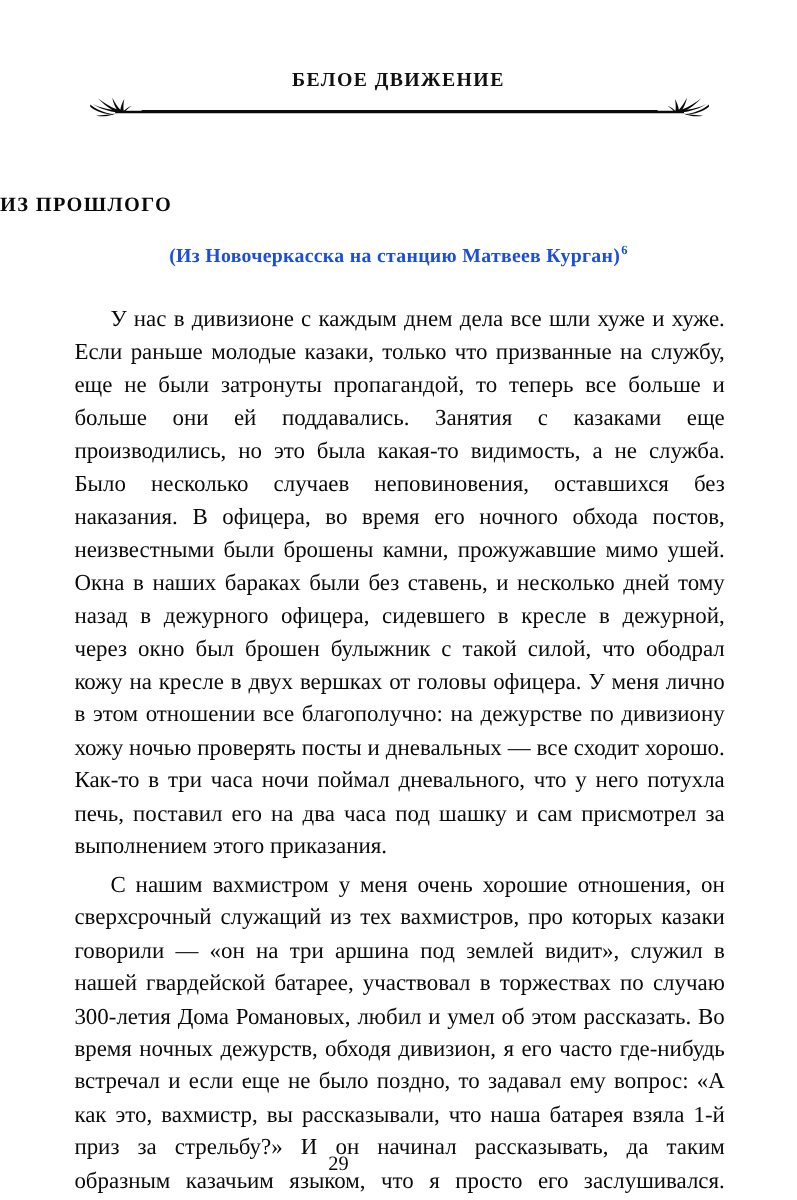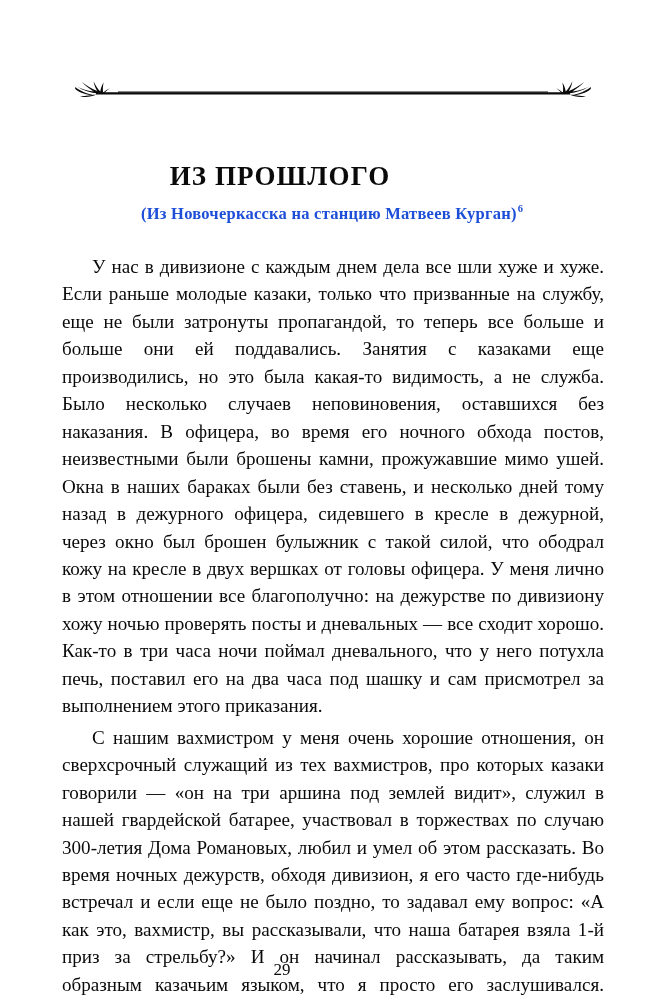--- a/index.html
+++ b/index.html
@@ -71,22 +71,22 @@
     margin-left: 2px;
     letter-spacing: 0;
   }
 
   
   .article-title {
     position: absolute;
     top: 161px;
     left: 0;
     width: 560px;
-    text-align: center;
-    font-size: 27px;
+    text-align: left;
+    font-size: 17px;
     font-weight: bold;
     letter-spacing: 1.1px;
     color: #0a0a0a;
   }
 
   
   .article-subtitle {
     position: absolute;
     top: 203px;
     left: 0;
@@ -133,20 +133,21 @@
     text-align: center;
     font-size: 17px;
     color: #0a0a0a;
   }
 </style>
 </head>
 <body>
 
 <div class="page">
 
+  <div class="running-head">БЕЛОЕ ДВИЖЕНИЕ</div>
 
   <div class="ornament-rule">
     <svg viewBox="0 0 550 26" xmlns="http://www.w3.org/2000/svg" aria-hidden="true">
       <g fill="#0a0a0a">
 
         <path d="M 38 12.2 L 512 12.2 L 512 14.4 L 38 14.4 Z"></path>
         <path d="M 60 11.6 L 490 11.6 L 490 12.6 L 60 12.6 Z"></path>
 
         <g transform="translate(0,0)">
           <path d="M 40 13.6 C 33 13.0 25 10.5 18.5 6.2 C 22.5 8.6 29 10.6 35.5 11.4 C 31.5 9.0 27 5.6 23.6 1.8 C 28.2 5.4 34 9.0 39.2 11.0 C 37.4 8.0 36.0 4.6 35.6 1.2 C 37.4 5.2 39.8 9.0 42.3 11.4 C 42.8 8.4 43.9 5.3 45.6 2.6 C 44.8 6.2 44.7 9.9 45.1 12.6 C 46.9 10.9 49.2 9.3 51.8 8.2 C 49.0 10.2 46.8 12.3 45.6 14.0 Z"></path>

